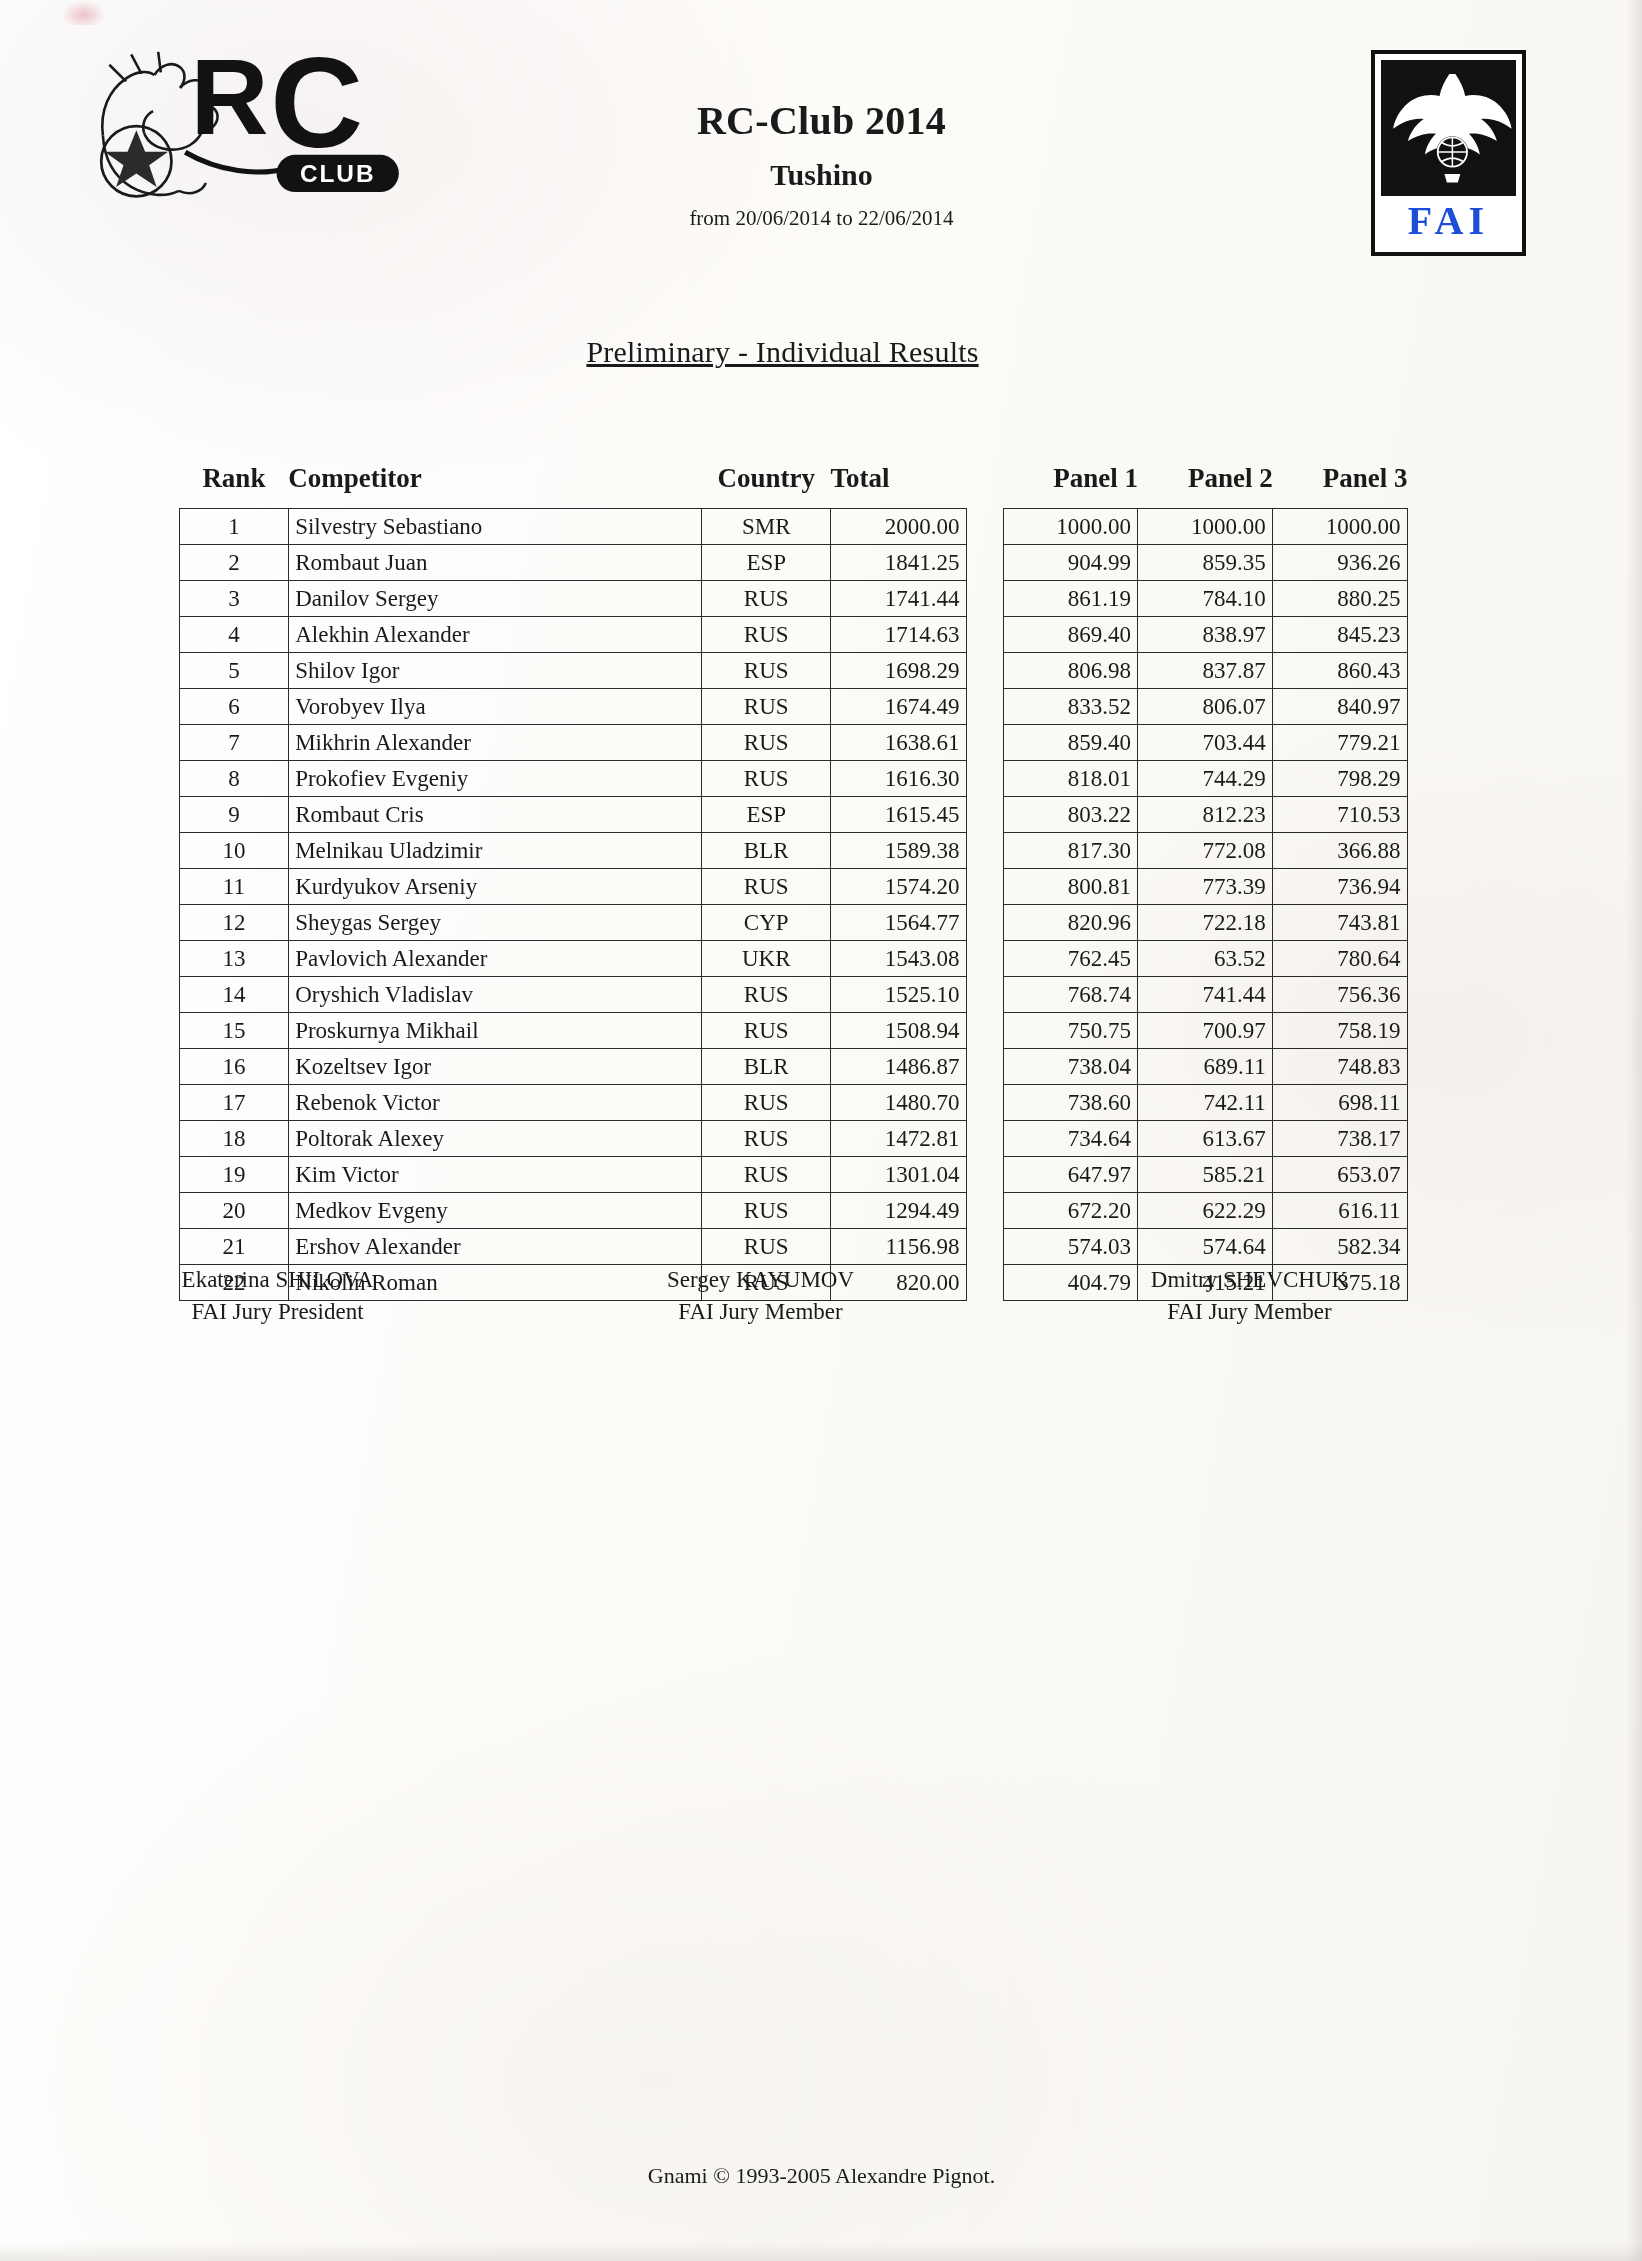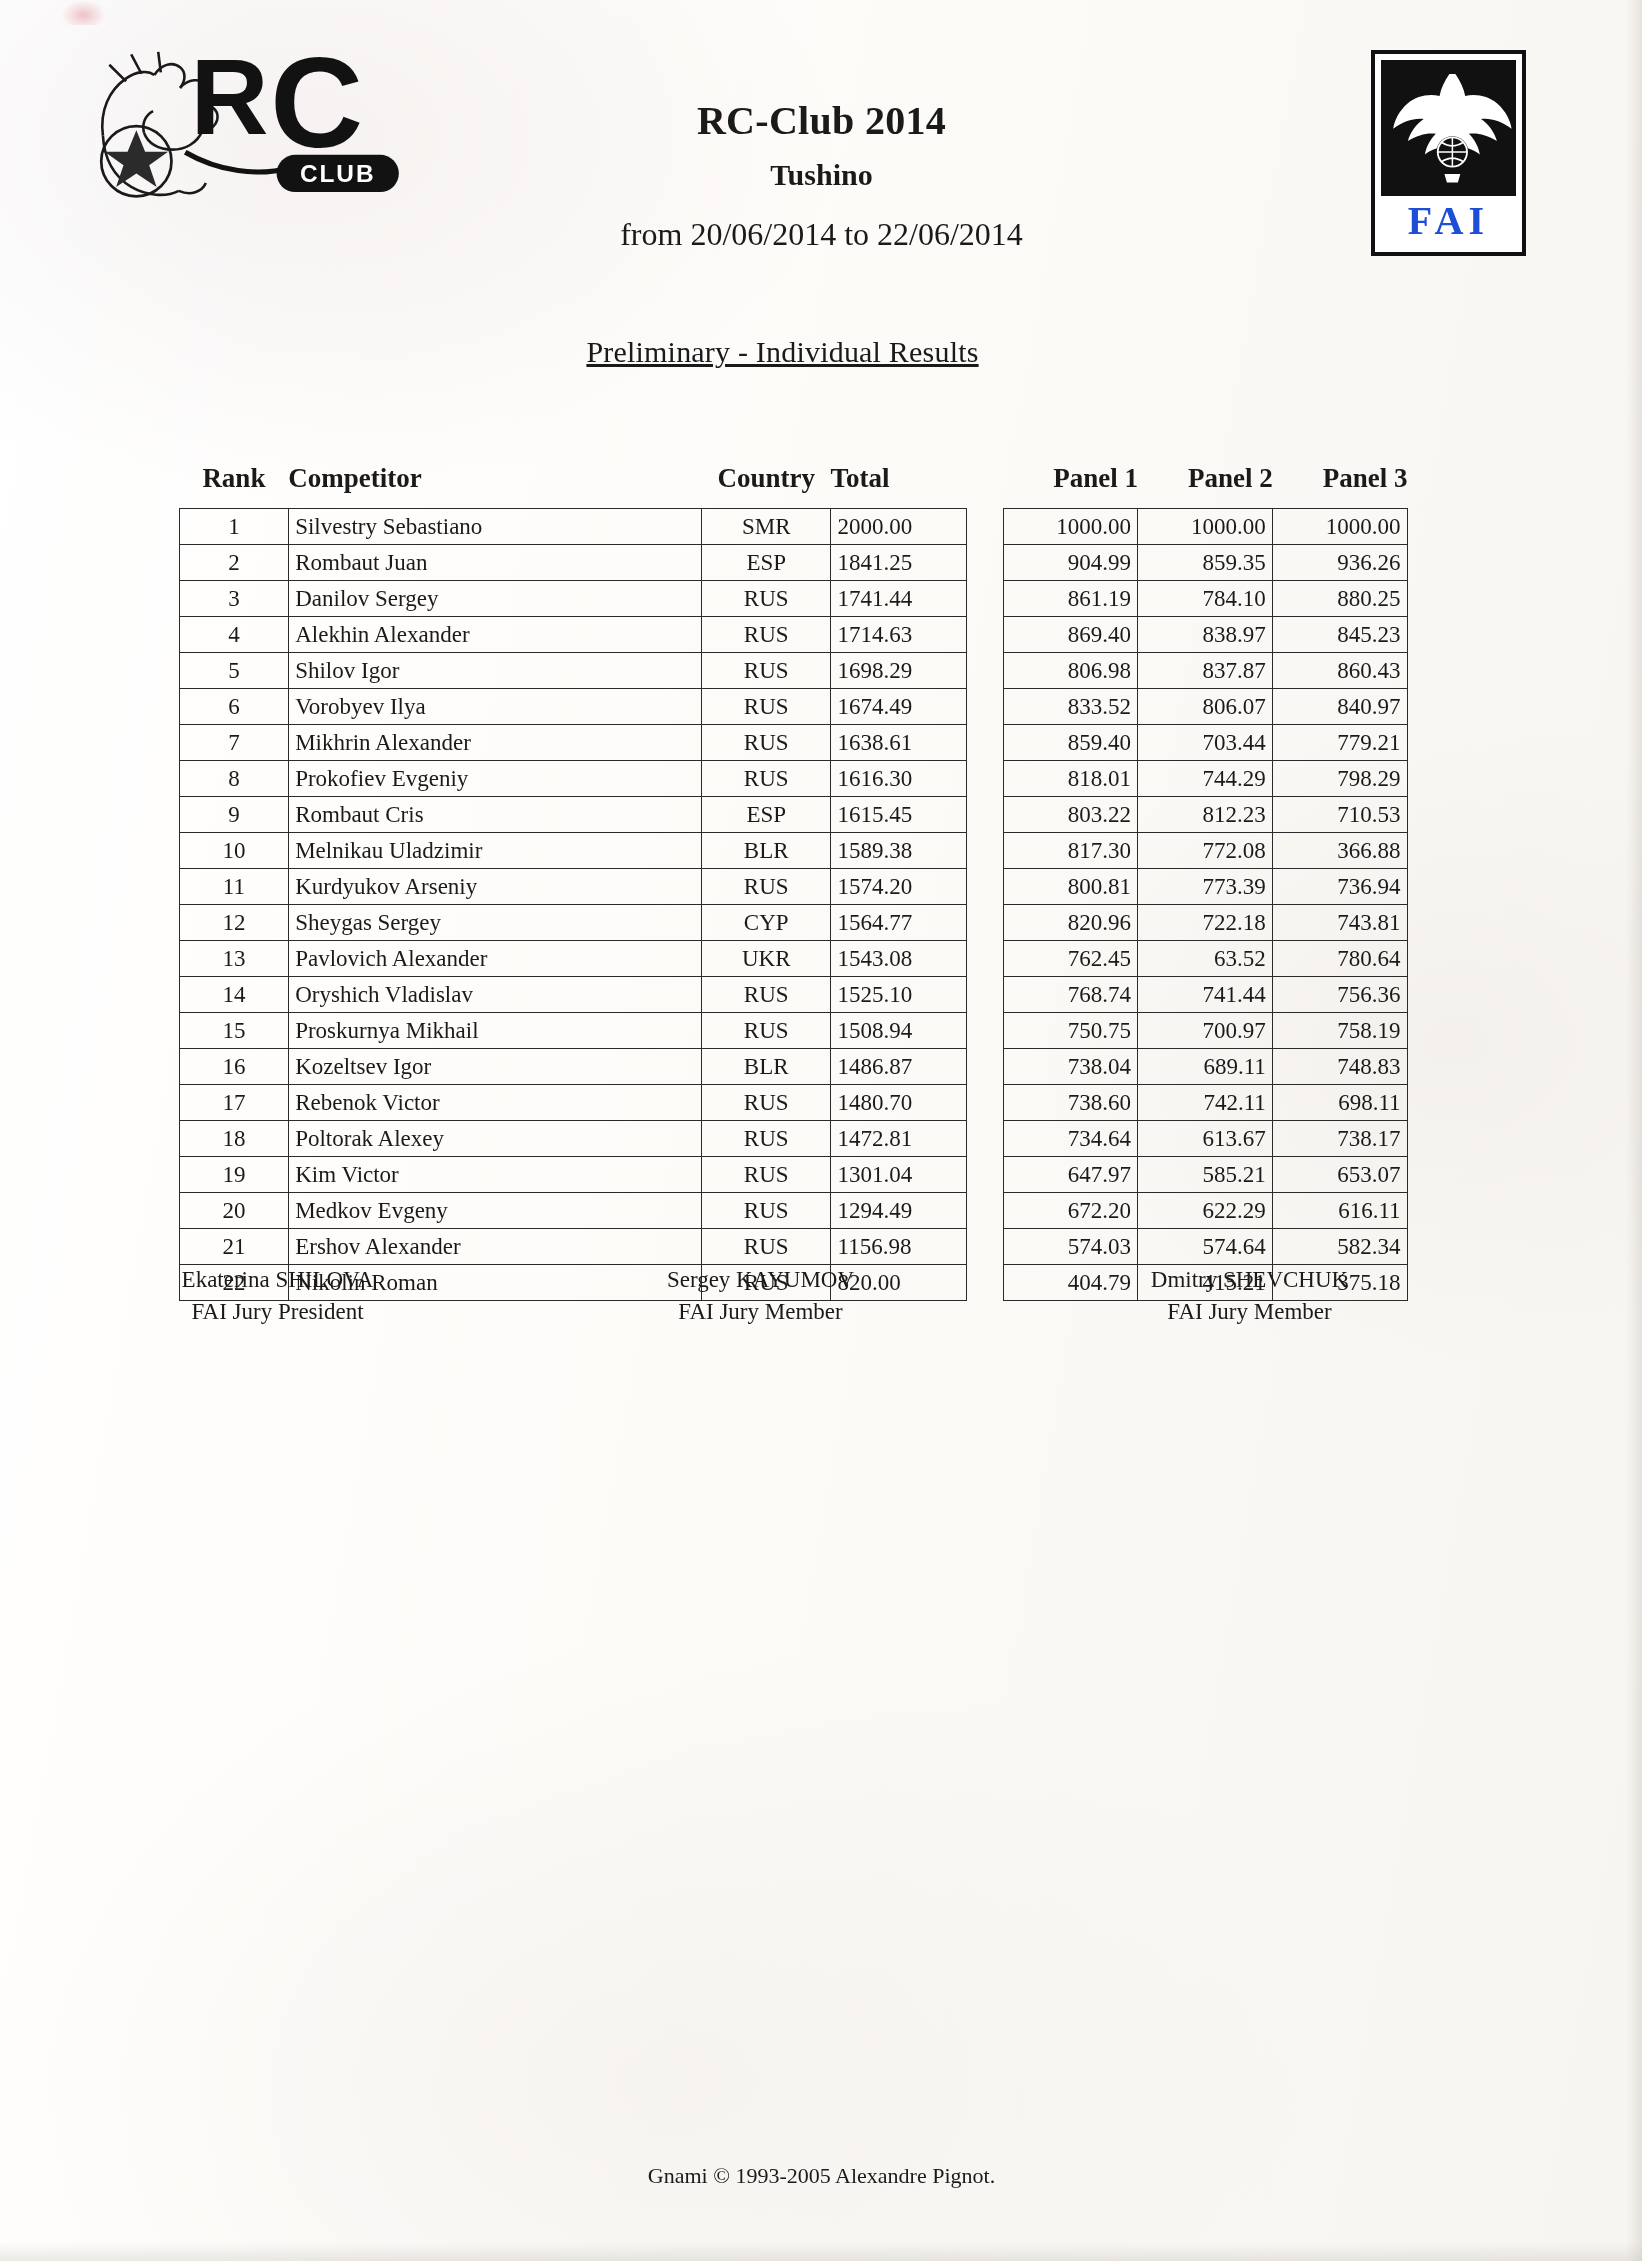--- a/index.html
+++ b/index.html
@@ -50,21 +50,21 @@
   .fai-bird { flex: 1; background: #111; position: relative; overflow: hidden; }
   .fai-text {
     height: 50px; display: flex; align-items: center; justify-content: center;
     font-family: "Liberation Serif", serif; font-weight: 700; font-size: 40px;
     letter-spacing: 5.2px; color: #1d4ed8;
   }
 
   .title-block { position: absolute; left: 0; top: 97px; width: 1643px; text-align: center; }
   .doc-title { font-size: 40px; font-weight: 700; letter-spacing: 0.3px; }
   .doc-sub { font-size: 30px; font-weight: 700; margin-top: 14px; }
-  .doc-dates { font-size: 32px; margin-top: 24px; }
+  .doc-dates { font-size: 21px; margin-top: 14px; }
 
   .section-title {
     position: absolute; left: 0; top: 335px; width: 1565px; text-align: center;
     font-size: 30px; letter-spacing: 0.2px; text-decoration: underline;
   }
 
   
   .table-wrap { position: absolute; left: 179px; top: 463px; width: 1229px; }
 
   table.results { border-collapse: collapse; width: 100%; font-size: 23px; }
@@ -80,21 +80,21 @@
   thead th.th-gap { width: 36px; }
   thead th.th-panel { width: 121px; text-align: right; padding-right: 3.9px; font-family: Liberation Serif, serif; }
 
   table.results tbody td {
     border: 1.3px solid #2a2a2a;
     height: 35px; padding: 0 6.4px; vertical-align: middle;
   }
   td.c-rank { text-align: center; width: 95px; }
   td.c-name { text-align: left; padding-left: 15.5px; }
   td.c-country { text-align: center; width: 115px; }
-  td.c-total { text-align: left; width: 122px; padding-right: 14px; }
+  td.c-total { text-align: right; width: 122px; padding-right: 14px; }
   td.c-gap { border-top: none !important; border-bottom: none !important;
              border-left: 1.3px solid #2a2a2a; border-right: none; width: 23px; }
   td.c-panel { text-align: right; width: 121px; padding-right: 11.6px;
                border-left: none; border-right: none; }
   tbody tr td.c-panel.last { border-right: 1.3px solid #2a2a2a; }
   tbody tr:first-child td.c-panel { border-top: 1.3px solid #2a2a2a; }
   tbody tr:last-child td.c-panel { border-bottom: 1.3px solid #2a2a2a; }
 
   
   .sigs { position: absolute; left: 0; top: 1264px; width: 1643px; height: 271px; }

